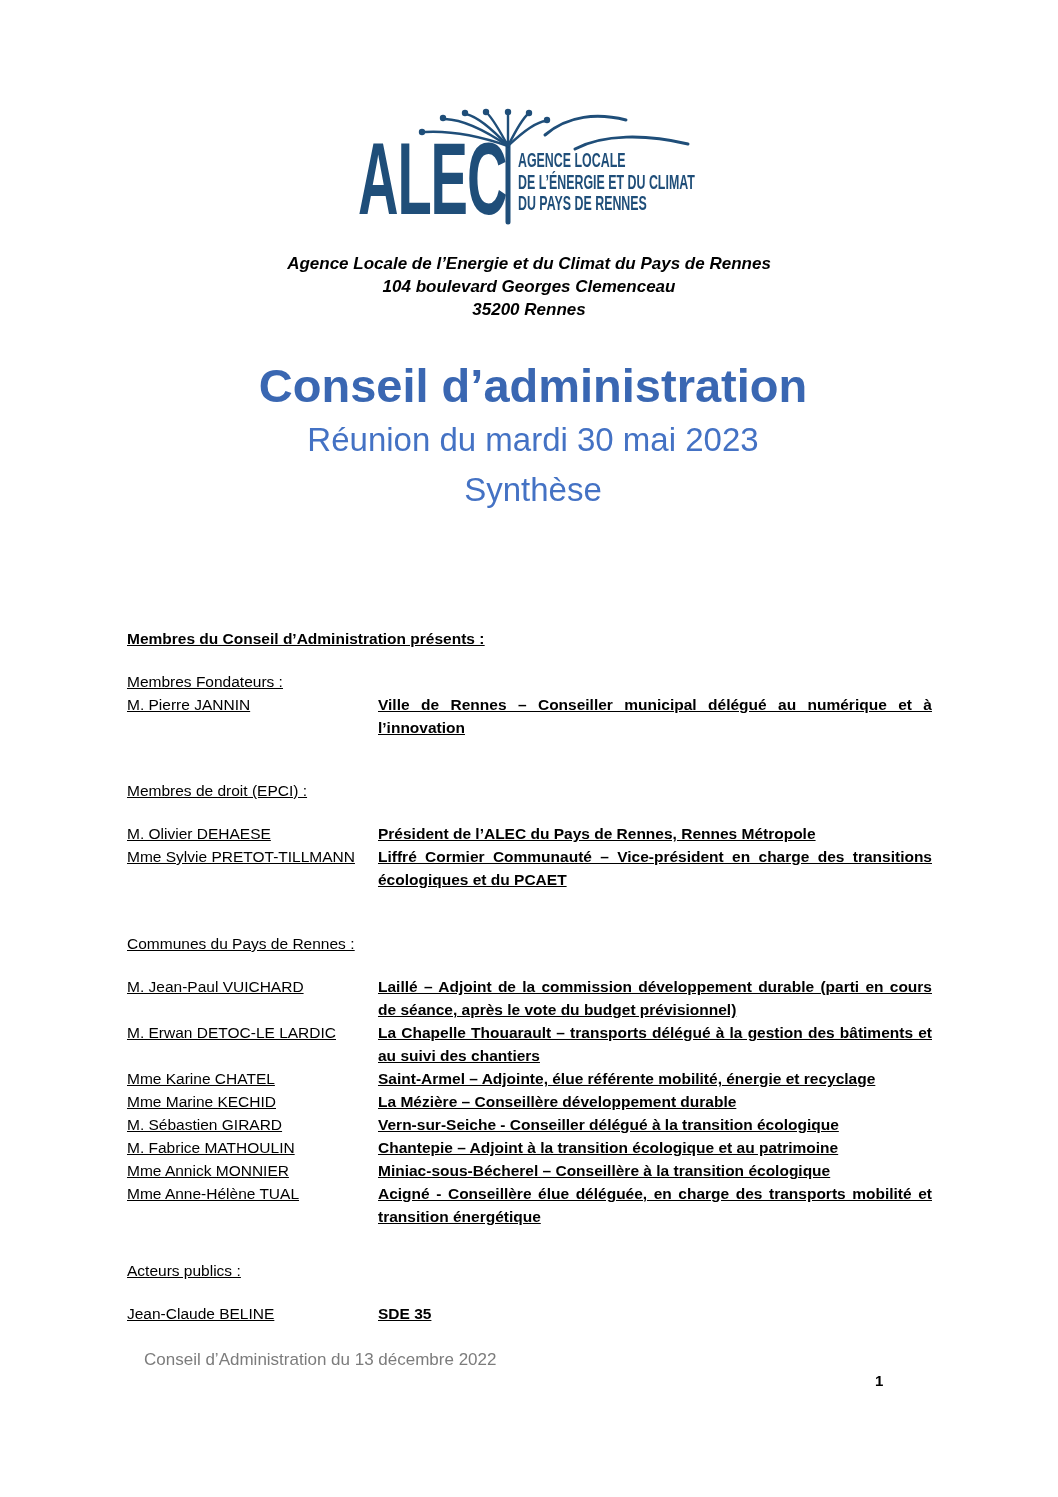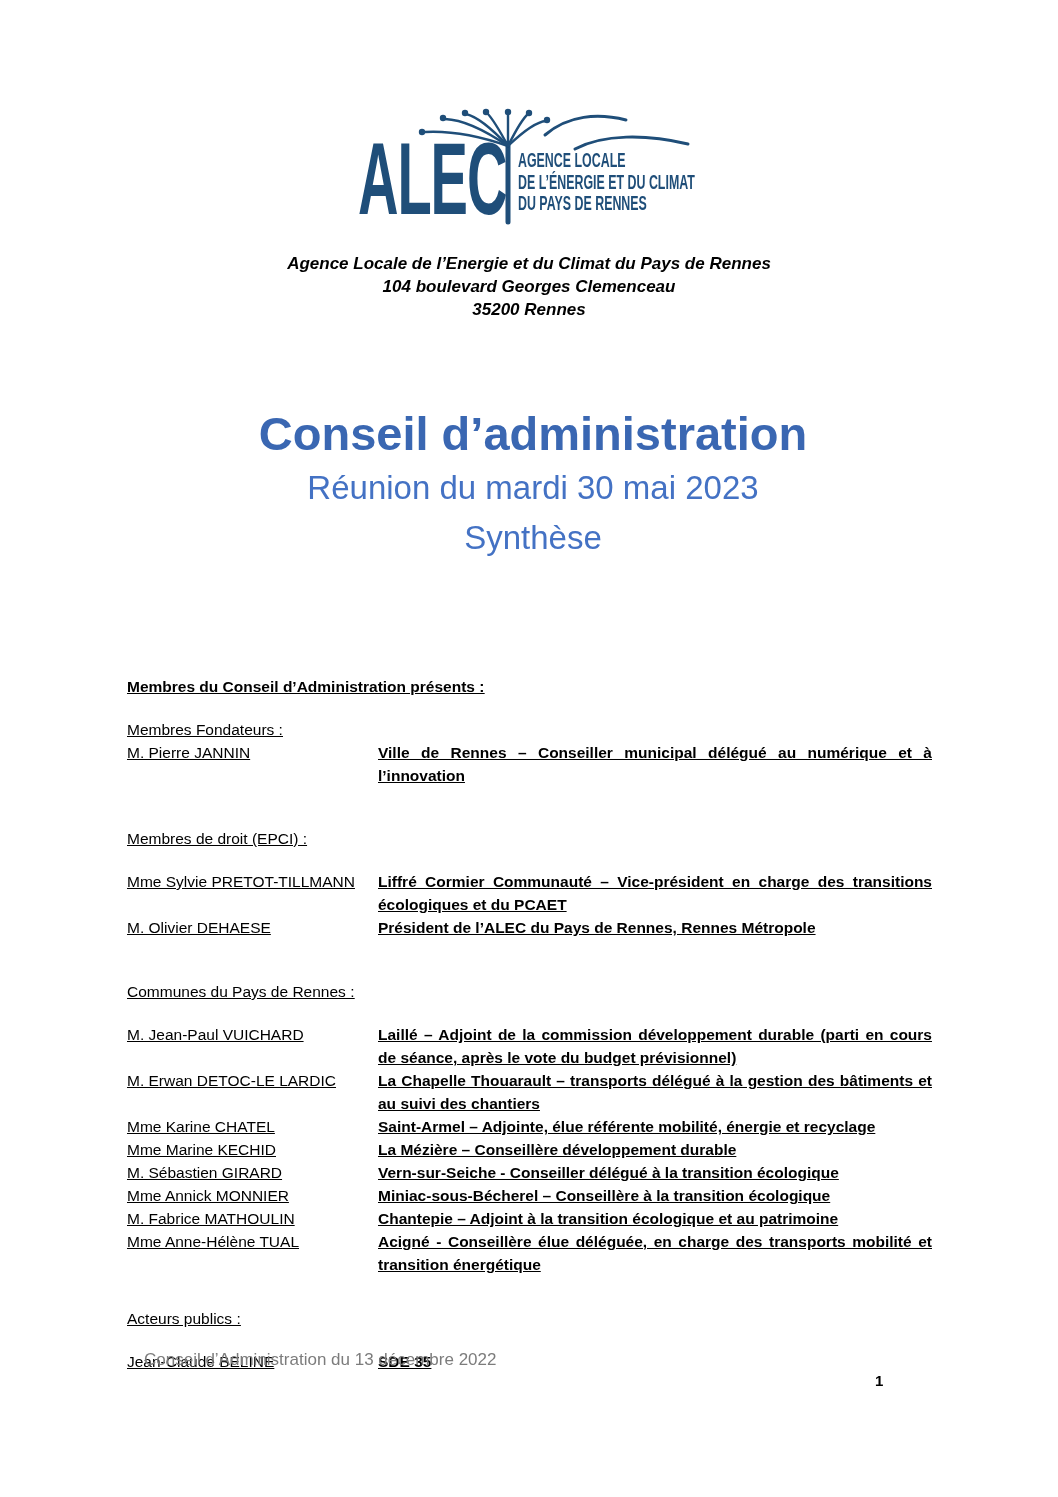--- a/index.html
+++ b/index.html
@@ -57,21 +57,21 @@
   .address {
     margin-top: 30px;
     text-align: center;
     font-weight: bold;
     font-size: 17px;
     line-height: 23px;
     font-style: italic;
   }
 
   
-  .title-block { margin-top: 84px; text-align: center; padding-left: 8px; }
+  .title-block { margin-top: 36px; text-align: center; padding-left: 8px; }
   .main-title {
     font-size: 47px;
     line-height: 58px;
     font-weight: bold;
     color: #3A67B2;
   }
   .sub-title {
     font-size: 33px;
     line-height: 50px;
     font-weight: normal;
@@ -179,27 +179,27 @@
     <div class="rows">
       <div class="row">
         <div class="name">M. Pierre JANNIN</div>
         <div class="role">Ville de Rennes – Conseiller municipal délégué au numérique et à l’innovation</div>
       </div>
     </div>
 
     <div class="group-heading mt-40">Membres de droit (EPCI) :</div>
     <div class="rows mt-20">
       <div class="row">
+        <div class="name">M. Olivier DEHAESE</div>
+        <div class="role">Président de l’ALEC du Pays de Rennes, Rennes Métropole</div>
+      </div>
+      <div class="row">
         <div class="name">Mme Sylvie PRETOT-TILLMANN</div>
         <div class="role">Liffré Cormier Communauté – Vice-président en charge des transitions écologiques et du PCAET</div>
       </div>
-      <div class="row">
-        <div class="name">M. Olivier DEHAESE</div>
-        <div class="role">Président de l’ALEC du Pays de Rennes, Rennes Métropole</div>
-      </div>
     </div>
 
     <div class="group-heading mt-41">Communes du Pays de Rennes :</div>
     <div class="rows mt-20">
       <div class="row">
         <div class="name">M. Jean-Paul VUICHARD</div>
         <div class="role">Laillé – Adjoint de la commission développement durable (parti en cours de séance, après le vote du budget prévisionnel)</div>
       </div>
       <div class="row">
         <div class="name">M. Erwan DETOC-LE LARDIC</div>
@@ -211,28 +211,28 @@
       </div>
       <div class="row">
         <div class="name">Mme Marine KECHID</div>
         <div class="role">La Mézière – Conseillère développement durable</div>
       </div>
       <div class="row">
         <div class="name">M. Sébastien GIRARD</div>
         <div class="role">Vern-sur-Seiche - Conseiller délégué à la transition écologique</div>
       </div>
       <div class="row">
+        <div class="name">M. Fabrice MATHOULIN</div>
+        <div class="role">Chantepie – Adjoint à la transition écologique et au patrimoine</div>
+      </div>
+      <div class="row">
         <div class="name">Mme Annick MONNIER</div>
         <div class="role">Miniac-sous-Bécherel – Conseillère à la transition écologique</div>
       </div>
       <div class="row">
-        <div class="name">M. Fabrice MATHOULIN</div>
-        <div class="role">Chantepie – Adjoint à la transition écologique et au patrimoine</div>
-      </div>
-      <div class="row">
         <div class="name">Mme Anne-Hélène TUAL</div>
         <div class="role">Acigné - Conseillère élue déléguée, en charge des transports mobilité et transition énergétique</div>
       </div>
     </div>
 
     <div class="group-heading mt-31">Acteurs publics :</div>
     <div class="rows mt-20">
       <div class="row">
         <div class="name">Jean-Claude BELINE</div>
         <div class="role">SDE 35</div>

